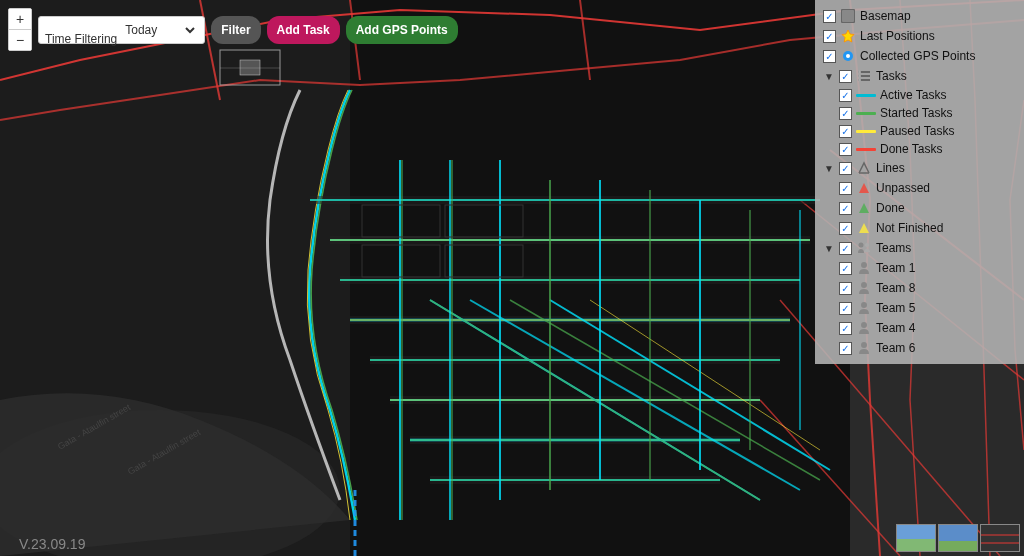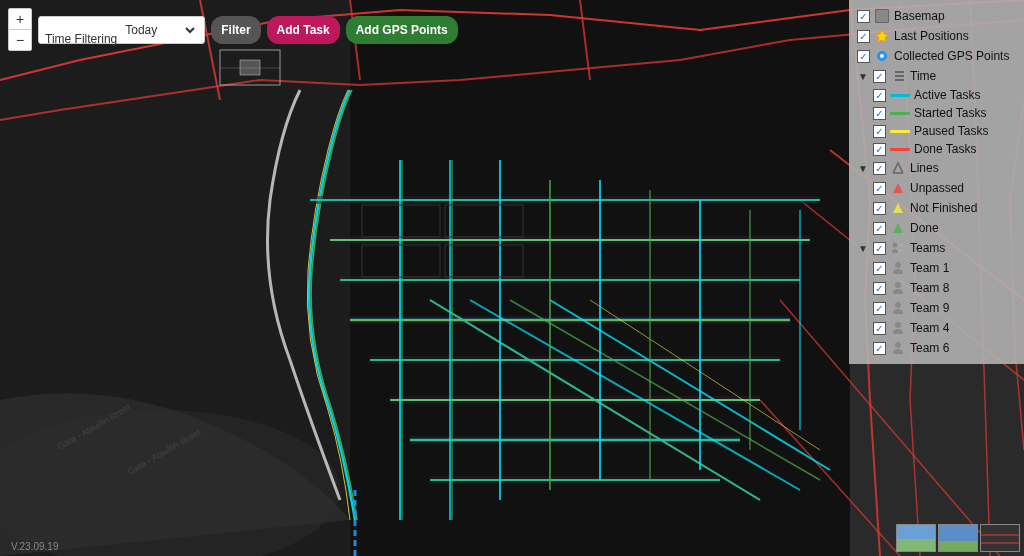--- a/index.html
+++ b/index.html
@@ -90,21 +90,21 @@
     }
     .btn-filter { background: #555; }
     .btn-add-task { background: #be185d; }
     .btn-add-gps { background: #2e7d32; }
 
     
     #legend {
       position: absolute;
       top: 0;
       right: 0;
-      width: 175px;
+      width: 209px;
       background: rgba(180, 180, 180, 0.88);
       z-index: 10;
       padding: 6px 0;
       font-size: 12px;
     }
 
     .legend-row {
       display: flex;
       align-items: center;
       padding: 2px 8px;
@@ -163,22 +163,22 @@
     }
 
     .legend-indent {
       margin-left: 16px;
     }
 
     
     #version-label {
       position: absolute;
       bottom: 4px;
-      left: 11px;
-      font-size: 10px;
+      left: 19px;
+      font-size: 14px;
       color: #888;
       z-index: 10;
     }
 
     
     #map-thumbnails {
       position: absolute;
       bottom: 4px;
       right: 4px;
       display: flex;
@@ -363,21 +363,21 @@
       <div class="legend-icon">
         <svg width="14" height="14" viewBox="0 0 14 14">
             <rect x="1" y="2" width="12" height="2" fill="#666"></rect>
             <rect x="1" y="6" width="12" height="2" fill="#666"></rect>
             <rect x="1" y="10" width="12" height="2" fill="#666"></rect>
             <circle cx="2.5" cy="3" r="1.5" fill="#aaa"></circle>
             <circle cx="2.5" cy="7" r="1.5" fill="#aaa"></circle>
             <circle cx="2.5" cy="11" r="1.5" fill="#aaa"></circle>
           </svg>
       </div>
-      <span class="legend-label">Time</span>
+      <span class="legend-label">Tasks</span>
     </div>
 
     <div class="legend-row legend-indent">
       <div class="legend-checkbox checked"></div>
       <div class="legend-color-line" style="background:#00bcd4;"></div>
       <span class="legend-label">Active Tasks</span>
     </div>
 
     <div class="legend-row legend-indent">
       <div class="legend-checkbox checked"></div>
@@ -416,34 +416,34 @@
             <path d="M2 12 L7 2 L12 12 Z" fill="#f44336" opacity="0.8"></path>
           </svg>
       </div>
       <span class="legend-label">Unpassed</span>
     </div>
 
     <div class="legend-row legend-indent">
       <div class="legend-checkbox checked"></div>
       <div class="legend-icon">
         <svg width="14" height="14" viewBox="0 0 14 14">
+            <path d="M2 12 L7 2 L12 12 Z" fill="#4caf50" opacity="0.8"></path>
+          </svg>
+      </div>
+      <span class="legend-label">Done</span>
+    </div>
+
+    <div class="legend-row legend-indent">
+      <div class="legend-checkbox checked"></div>
+      <div class="legend-icon">
+        <svg width="14" height="14" viewBox="0 0 14 14">
             <path d="M2 12 L7 2 L12 12 Z" fill="#ffeb3b" opacity="0.8"></path>
           </svg>
       </div>
       <span class="legend-label">Not Finished</span>
-    </div>
-
-    <div class="legend-row legend-indent">
-      <div class="legend-checkbox checked"></div>
-      <div class="legend-icon">
-        <svg width="14" height="14" viewBox="0 0 14 14">
-            <path d="M2 12 L7 2 L12 12 Z" fill="#4caf50" opacity="0.8"></path>
-          </svg>
-      </div>
-      <span class="legend-label">Done</span>
     </div>
 
     <div class="legend-row">
       <span class="legend-section-toggle">▼</span>
       <div class="legend-checkbox checked"></div>
       <div class="legend-icon">
         <svg width="14" height="14" viewBox="0 0 14 14">
             <circle cx="4" cy="4" r="2.5" fill="#888"></circle>
             <path d="M1 12 Q1 8 4 8 Q7 8 7 12" fill="#888"></path>
             <circle cx="10" cy="4" r="2" fill="#aaa"></circle>
@@ -476,21 +476,21 @@
     </div>
 
     <div class="legend-row legend-indent">
       <div class="legend-checkbox checked"></div>
       <div class="legend-icon">
         <svg width="14" height="14" viewBox="0 0 14 14">
             <circle cx="7" cy="4" r="3" fill="#888"></circle>
             <path d="M2 13 Q2 8 7 8 Q12 8 12 13" fill="#888"></path>
           </svg>
       </div>
-      <span class="legend-label">Team 9</span>
+      <span class="legend-label">Team 5</span>
     </div>
 
     <div class="legend-row legend-indent">
       <div class="legend-checkbox checked"></div>
       <div class="legend-icon">
         <svg width="14" height="14" viewBox="0 0 14 14">
             <circle cx="7" cy="4" r="3" fill="#888"></circle>
             <path d="M2 13 Q2 8 7 8 Q12 8 12 13" fill="#888"></path>
           </svg>
       </div>

